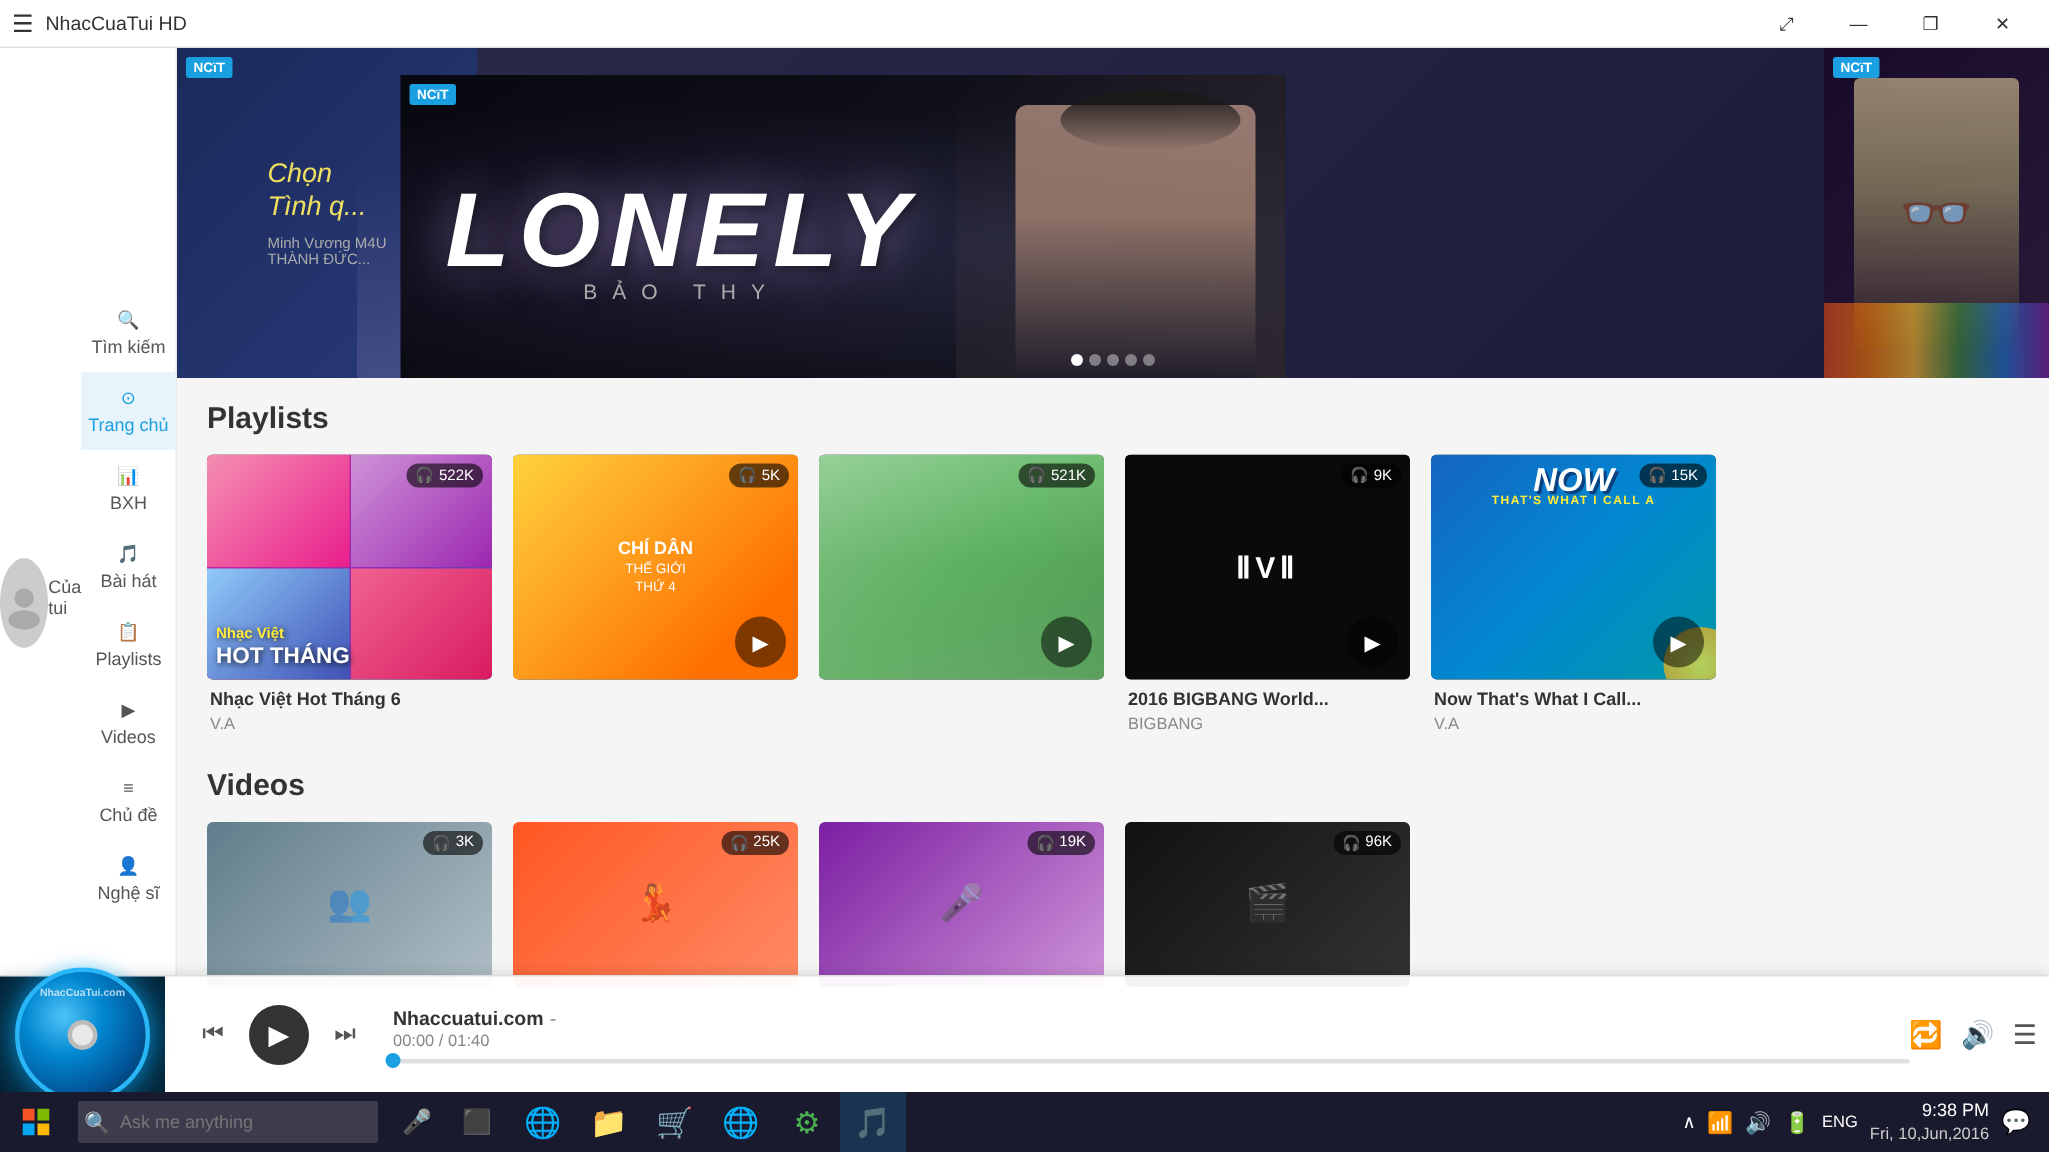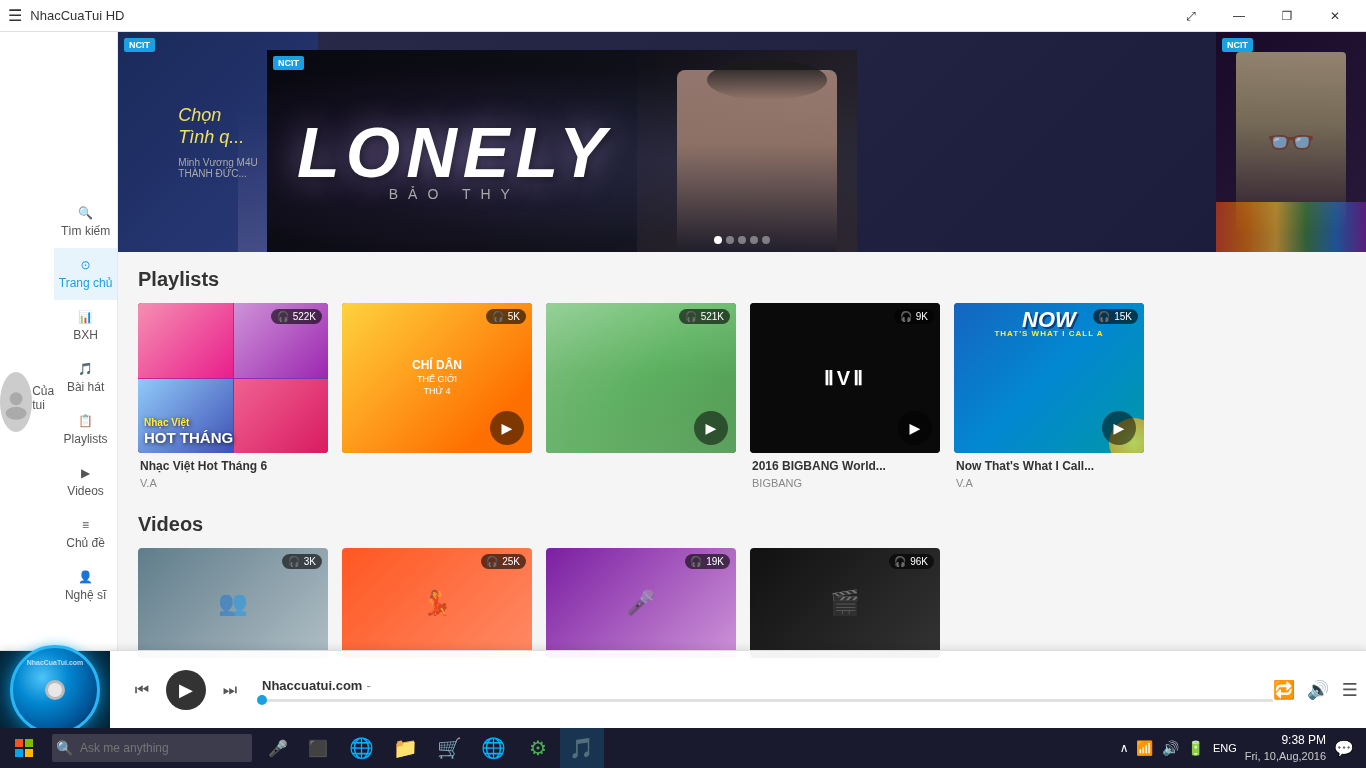--- a/index.html
+++ b/index.html
@@ -582,20 +582,21 @@
     <button class="ctrl-btn">⏮</button>
     <button class="ctrl-btn play">▶</button>
     <button class="ctrl-btn">⏭</button>
   </div>
 
   <div class="player-info">
     <div style="display:flex;align-items:baseline;gap:4px;">
       <span class="player-title">Nhaccuatui.com</span>
       <span style="color:#888;font-size:13px;"> - </span>
     </div>
+    <div class="player-time">00:00 / 01:40</div>
     <div class="player-progress">
       <div class="player-progress-fill"></div>
       <div class="player-progress-dot"></div>
     </div>
   </div>
 
   <div class="player-right-controls">
     <span class="player-right-btn">🔁</span>
     <span class="player-right-btn">🔊</span>
     <span class="player-right-btn">☰</span>
@@ -632,17 +633,17 @@
   </div>
 
   <div class="taskbar-right">
     <span style="font-size:12px;cursor:pointer;">∧</span>
     <span style="font-size:14px;">📶</span>
     <span style="font-size:14px;cursor:pointer;">🔊</span>
     <span style="font-size:14px;">🔋</span>
     <span style="font-size:11px;">ENG</span>
     <div class="taskbar-time">
       <div style="font-size:12px;">9:38 PM</div>
-      <div style="font-size:11px;color:#ccc;">Fri, 10,Aug,2016</div>
+      <div style="font-size:11px;color:#ccc;">Fri, 10,Jun,2016</div>
     </div>
     <span style="font-size:16px;cursor:pointer;">💬</span>
   </div>
 </div>
 
 </body></html>

